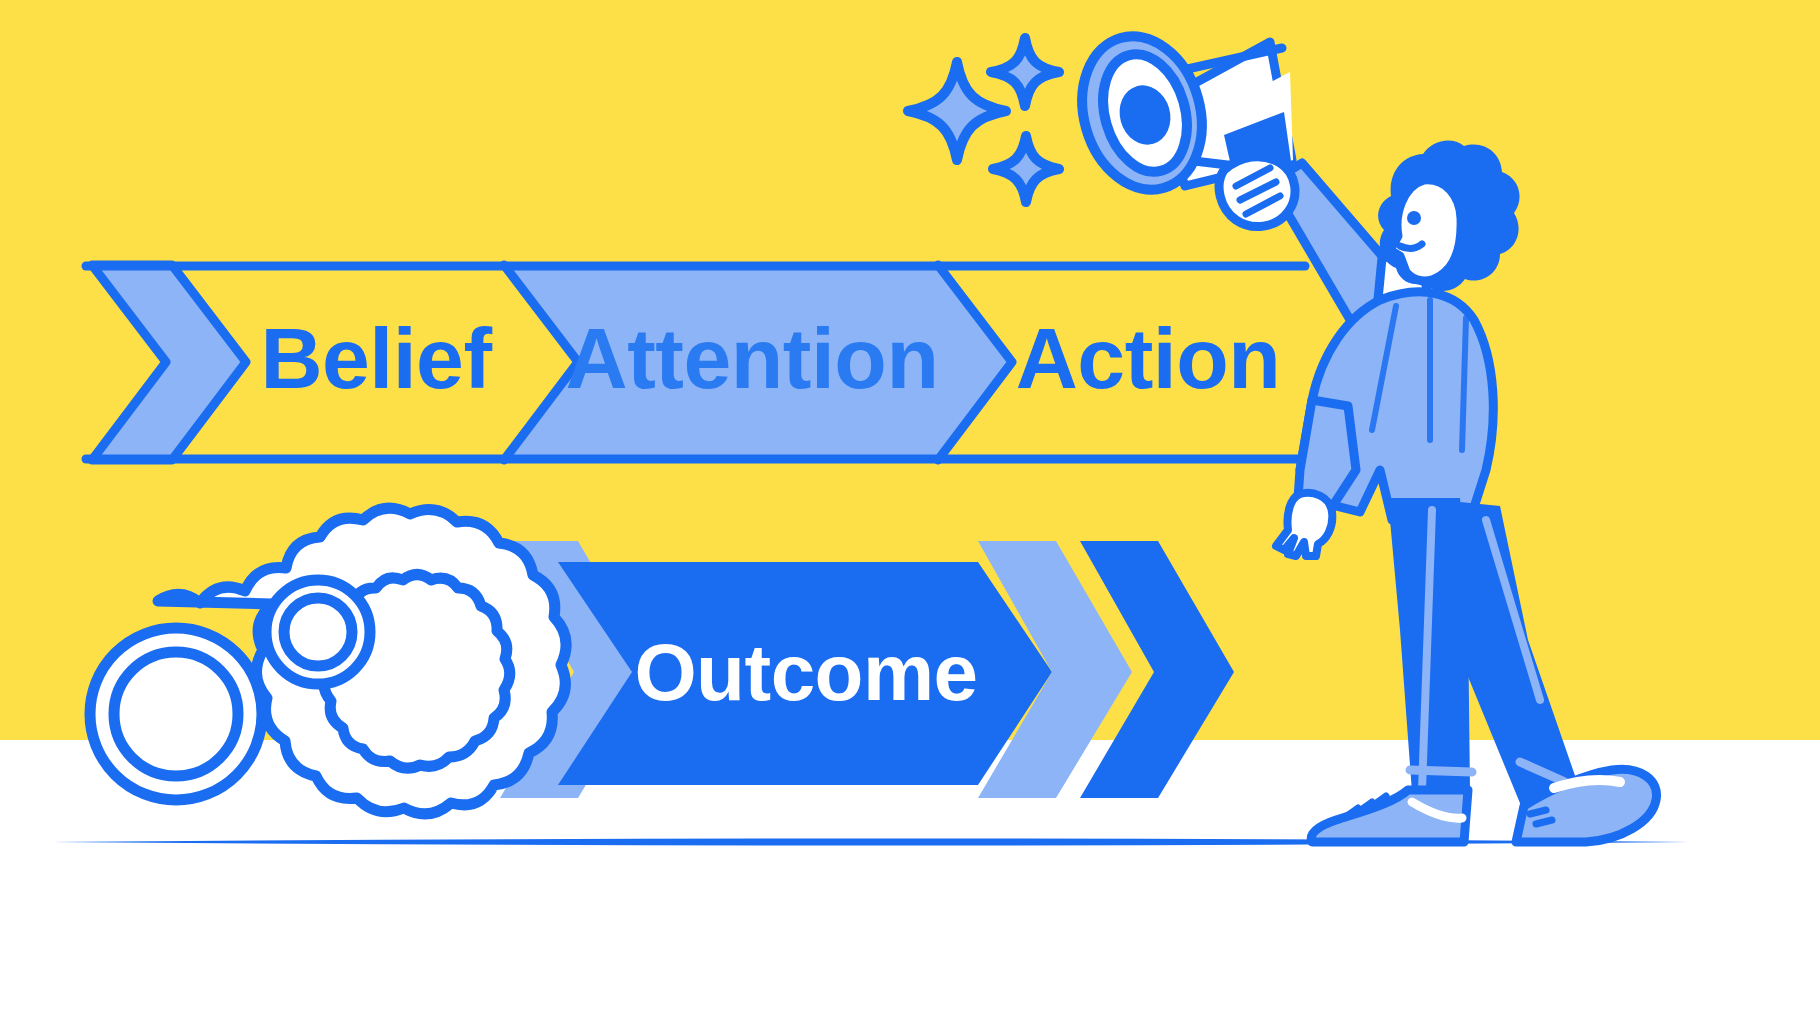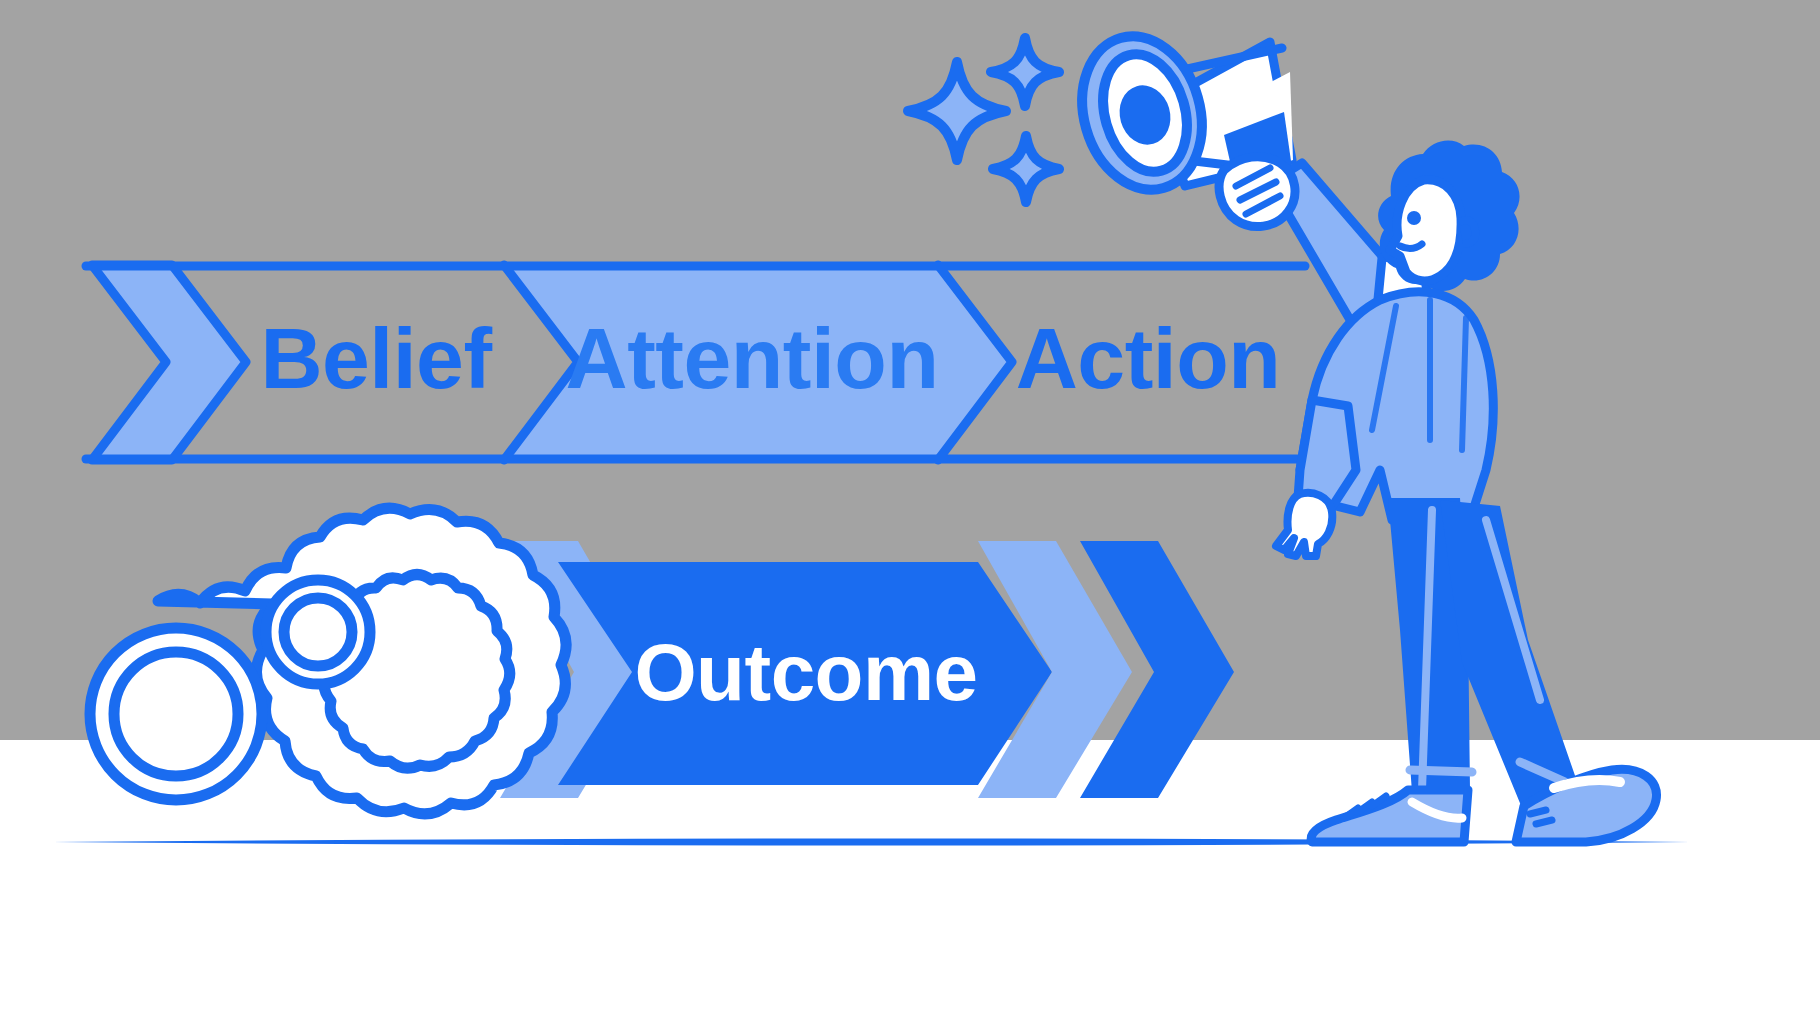--- a/index.html
+++ b/index.html
@@ -10,21 +10,21 @@
   body {
     width: 1820px;
     height: 1024px;
     overflow: hidden;
     font-family: "Liberation Sans", sans-serif;
   }
   #stage {
     position: relative;
     width: 1820px;
     height: 740px;
-    background: #a3a3a3;
+    background: #fde047;
   }
   #stage svg.layer {
     position: absolute;
     left: 0;
     top: 0;
     width: 1820px;
     height: 1024px;
   }
   .band-label {
     font-family: "Liberation Sans", sans-serif;

